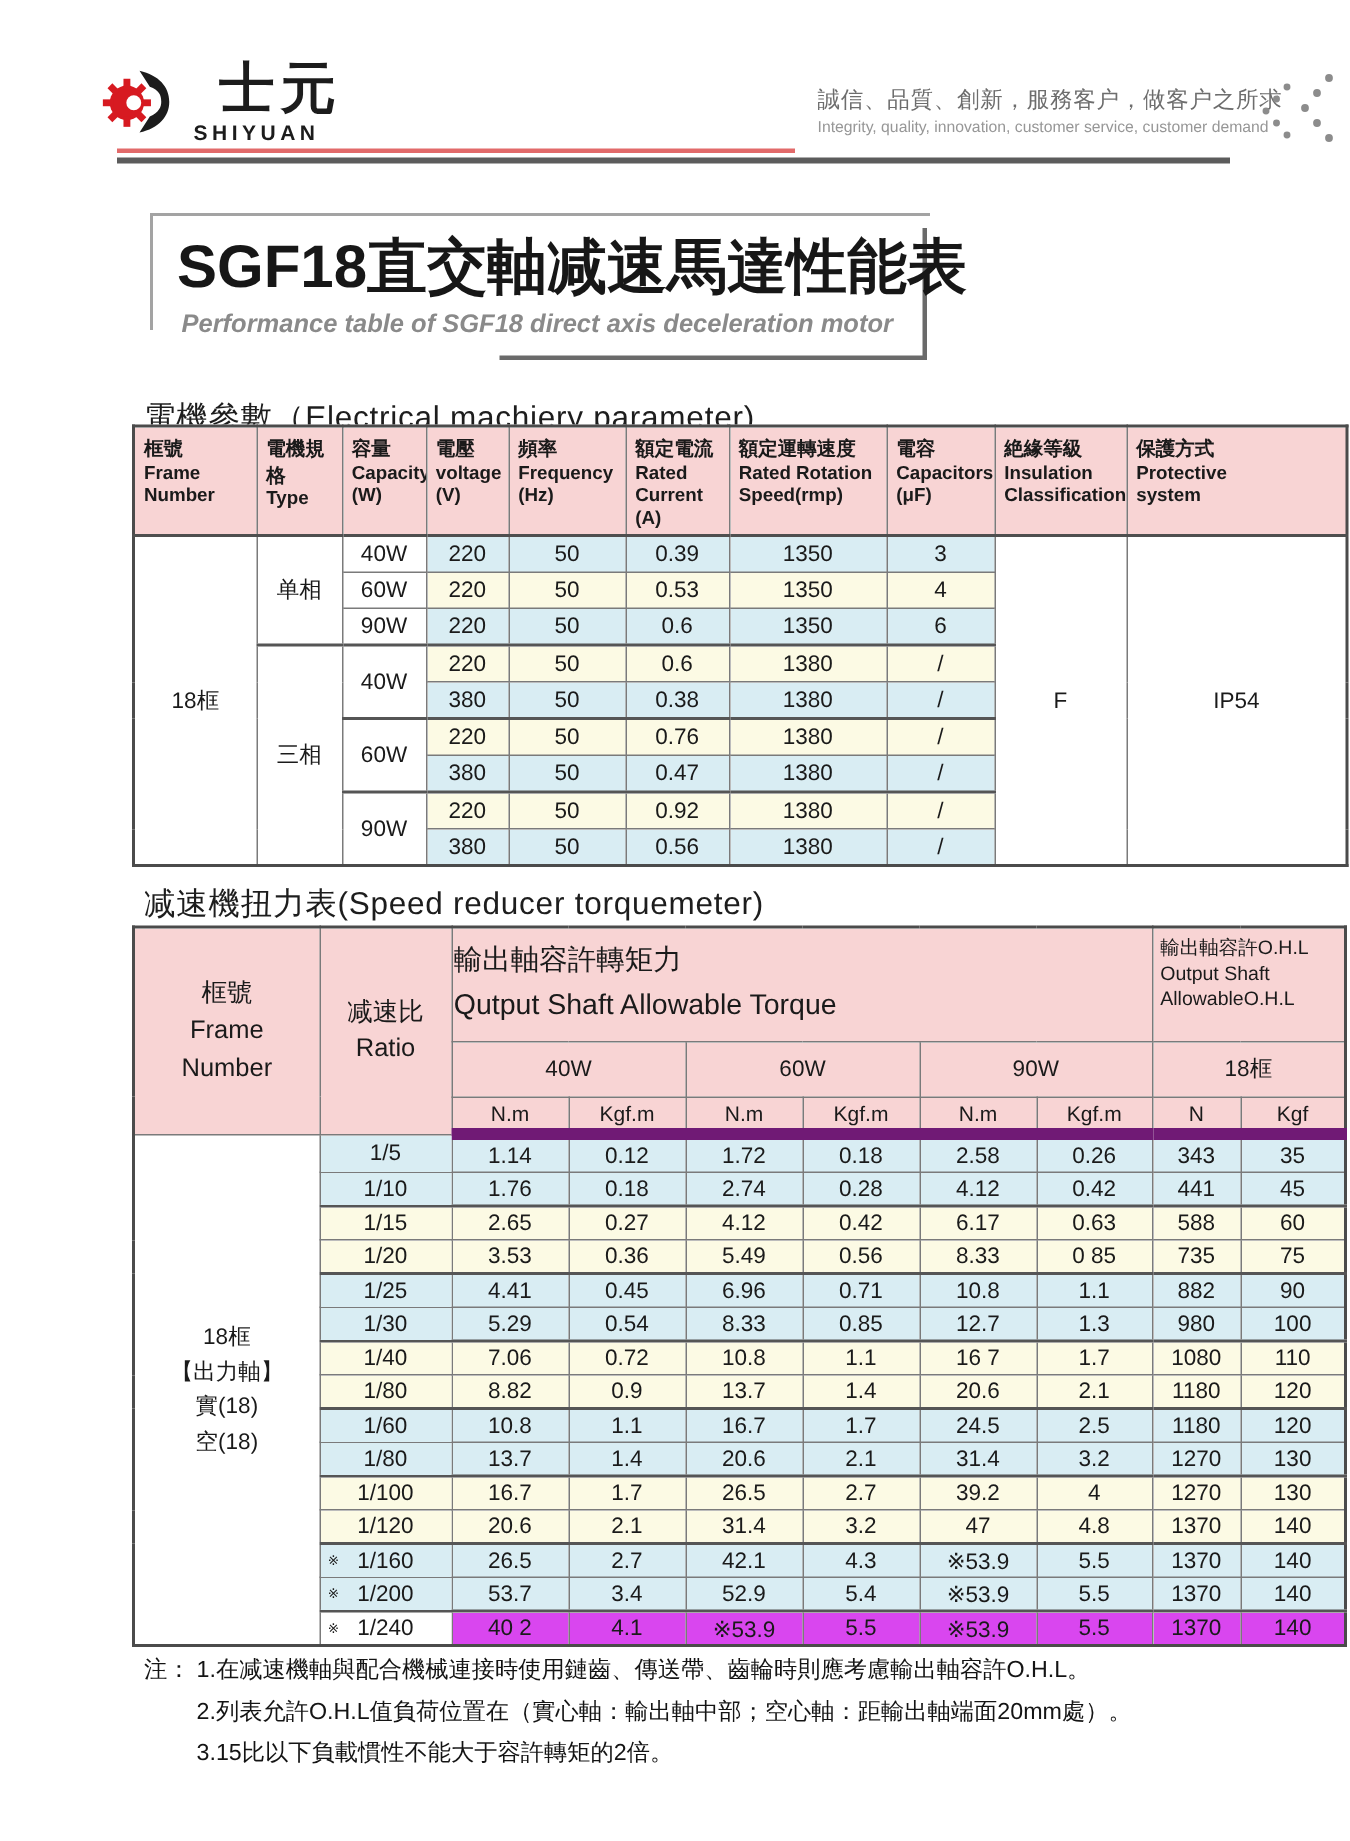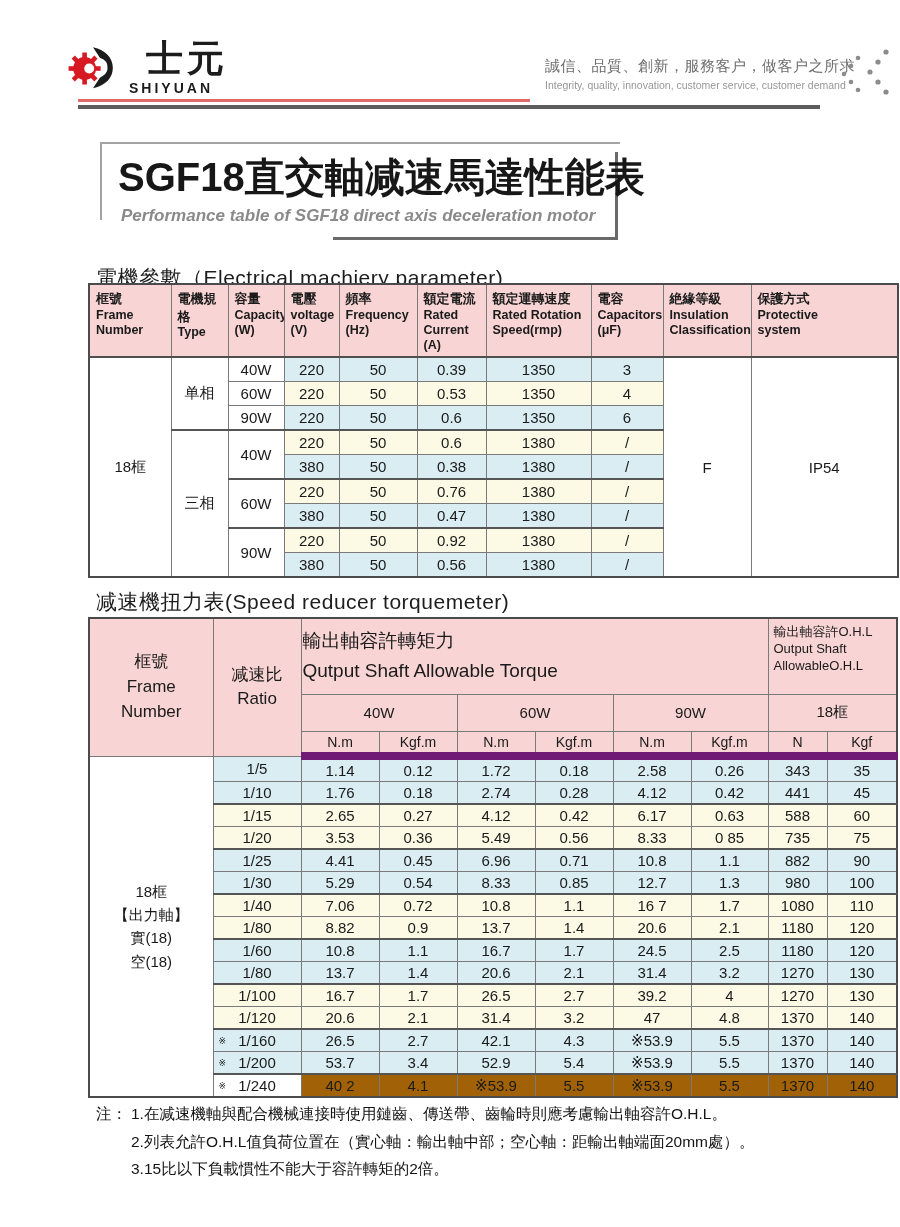--- a/index.html
+++ b/index.html
@@ -33,21 +33,21 @@
   .sec-h{position:absolute;left:96px;font-size:21px;font-weight:500;color:#1d1d1d;letter-spacing:0.5px;}
   #sec1-h{top:264px;}
   #sec2-h{top:588px;}
 
   
   table{border-collapse:collapse;table-layout:fixed;background:#fff;}
   th,td{border:1px solid var(--border);overflow:hidden;}
   table{border:2px solid var(--border-dark);}
   .val.blue{background:var(--blue);}
   .val.cream{background:var(--cream);}
-  .val.white{background:#a16207;}
+  .val.white{background:#d946ef;}
   .ratio-cell.blue{background:var(--blue);}
   .ratio-cell.cream{background:var(--cream);}
   .ratio-cell.white{background:#ffffff;}
   tr.gs td{border-top:2px solid #555;}
 
   
   #motor-table{position:absolute;left:88px;top:283px;width:809px;}
   #motor-table thead tr{height:70px;}
   .m-th{background:var(--pink);text-align:left;vertical-align:top;padding:5px 2px 3px 6px;font-weight:bold;}
   .m-th .h-cn{font-size:13px;line-height:1.35;}

